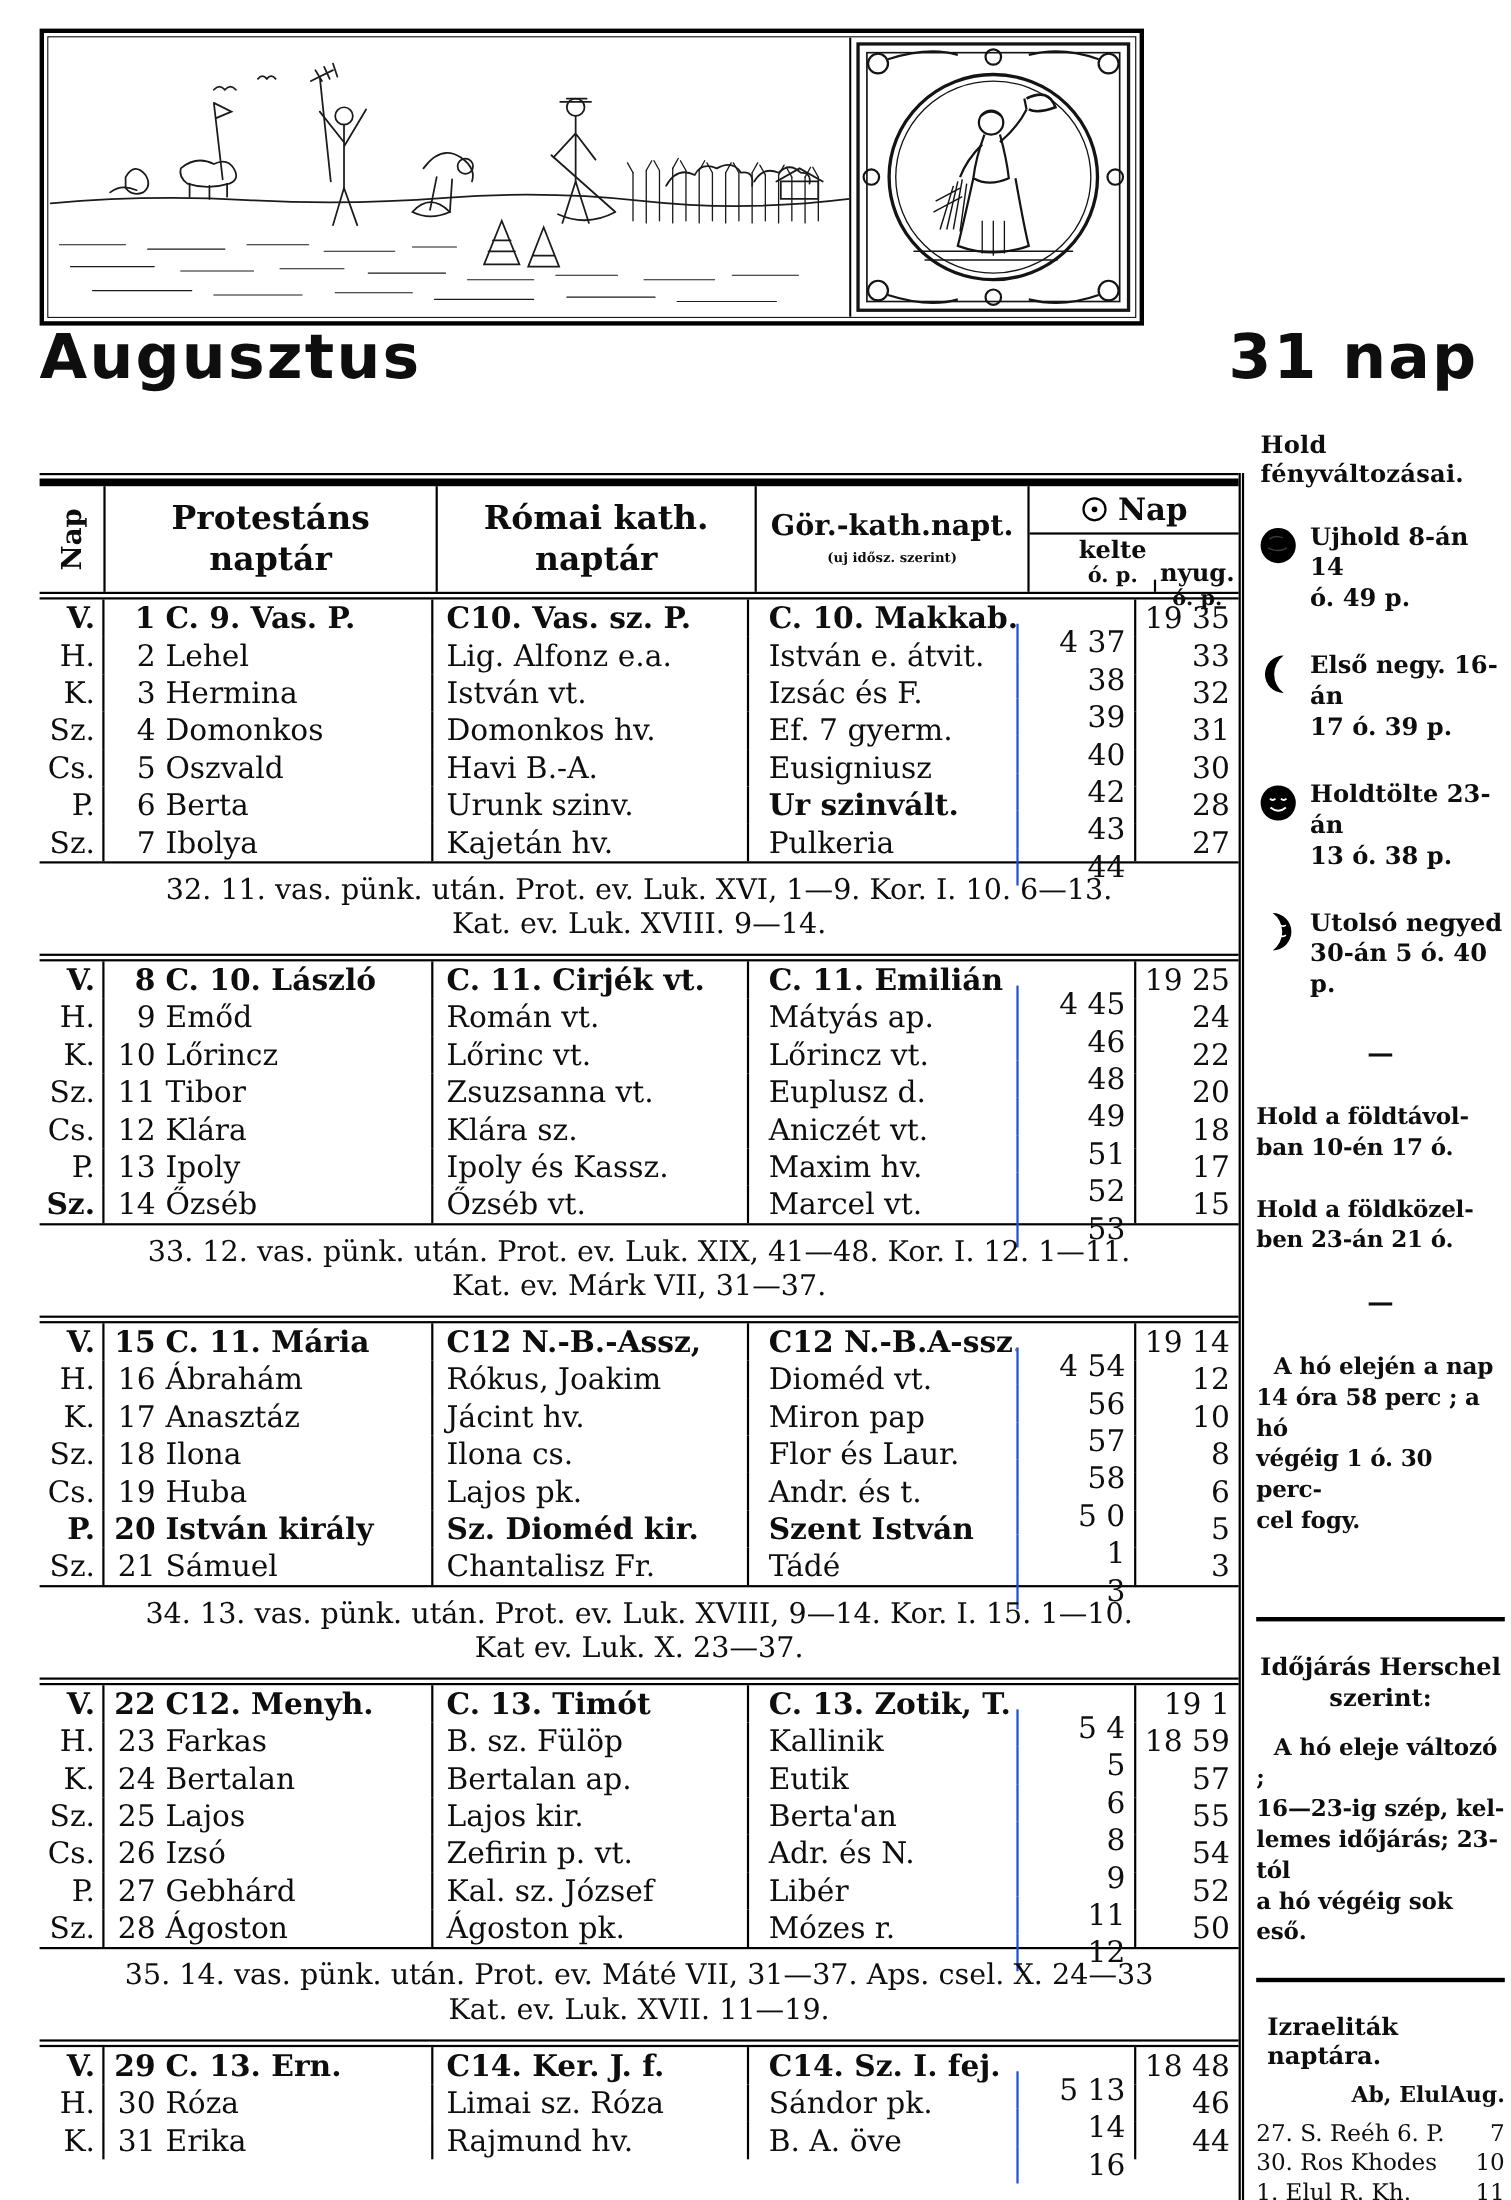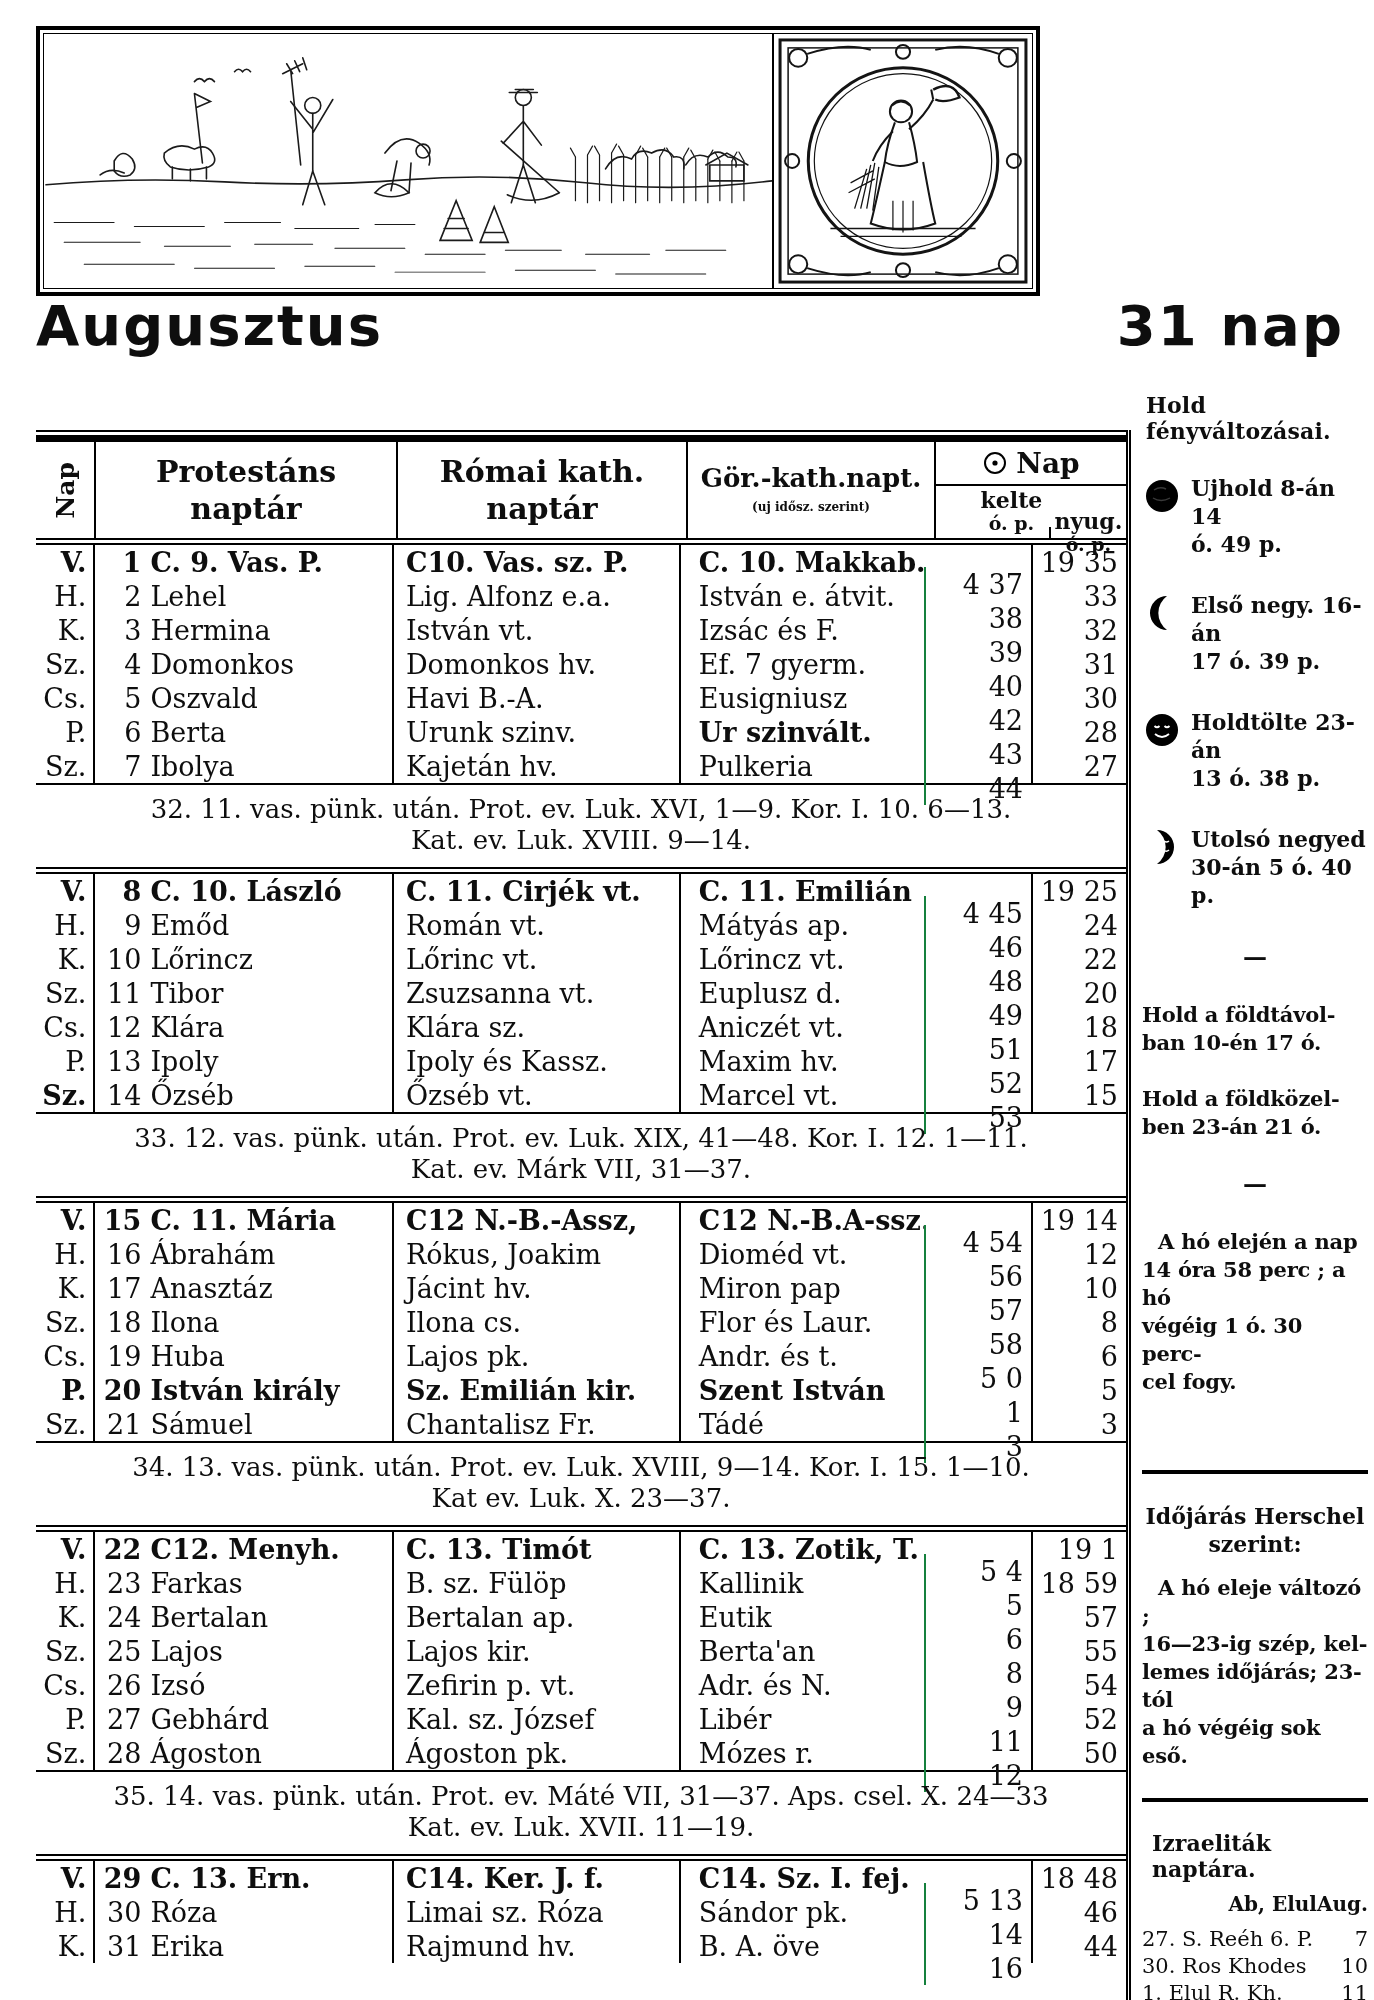--- a/index.html
+++ b/index.html
@@ -55,21 +55,21 @@
   .sun-cell + .sun-cell{border-left:2px solid #000;margin-top:41px;}
   .unit{font-size:19px;}
   
   .trow{display:flex;height:34px;align-items:center;font-size:27px;}
   .tc{box-sizing:border-box;height:100%;display:flex;align-items:center;overflow:hidden;white-space:nowrap;}
   .c-day{width:58px;justify-content:flex-end;padding-right:7px;}
   .c-prot{width:302px;border-left:2px solid #000;}
   .num{width:46px;text-align:right;padding-right:9px;flex:none;display:inline-block;}
   .c-rom{width:290px;border-left:2px solid #000;padding-left:12px;}
   .c-greek{width:248px;border-left:2px solid #000;padding-left:18px;}
-  .c-rise{width:108px;border-left:2px solid #15803d;justify-content:flex-end;padding-right:8px;margin-top:44px;}
+  .c-rise{width:108px;border-left:2px solid #1d4ed8;justify-content:flex-end;padding-right:8px;margin-top:44px;}
   .c-set{width:96px;border-left:2px solid #000;justify-content:flex-end;padding-right:8px;}
   .brow .c-day,.brow .c-prot,.brow .c-rom,.brow .c-greek{font-weight:700;}
   .b{font-weight:700;}
   
   .note{text-align:center;padding:9px 0 11px;}
   .note-line{font-size:26px;line-height:31px;}
   
   .vdiv{position:absolute;left:1126px;top:430px;height:1570px;width:5px;
         border-left:2px solid #000;border-right:2px solid #000;box-sizing:border-box;}
   
@@ -442,21 +442,21 @@
           <div class="tc c-greek">Andr. és t.</div>
           <div class="tc c-rise">5 0</div>
           <div class="tc c-set">6</div>
         </div>
         <div class="trow brow">
           <div class="tc c-day">P.</div>
           <div class="tc c-prot">
             <span class="num">20</span>
             <span class="nm">István király</span>
           </div>
-          <div class="tc c-rom">Sz. Emilián kir.</div>
+          <div class="tc c-rom">Sz. Dioméd kir.</div>
           <div class="tc c-greek">Szent István</div>
           <div class="tc c-rise">1</div>
           <div class="tc c-set">5</div>
         </div>
         <div class="trow">
           <div class="tc c-day">Sz.</div>
           <div class="tc c-prot">
             <span class="num">21</span>
             <span class="nm">Sámuel</span>
           </div>

